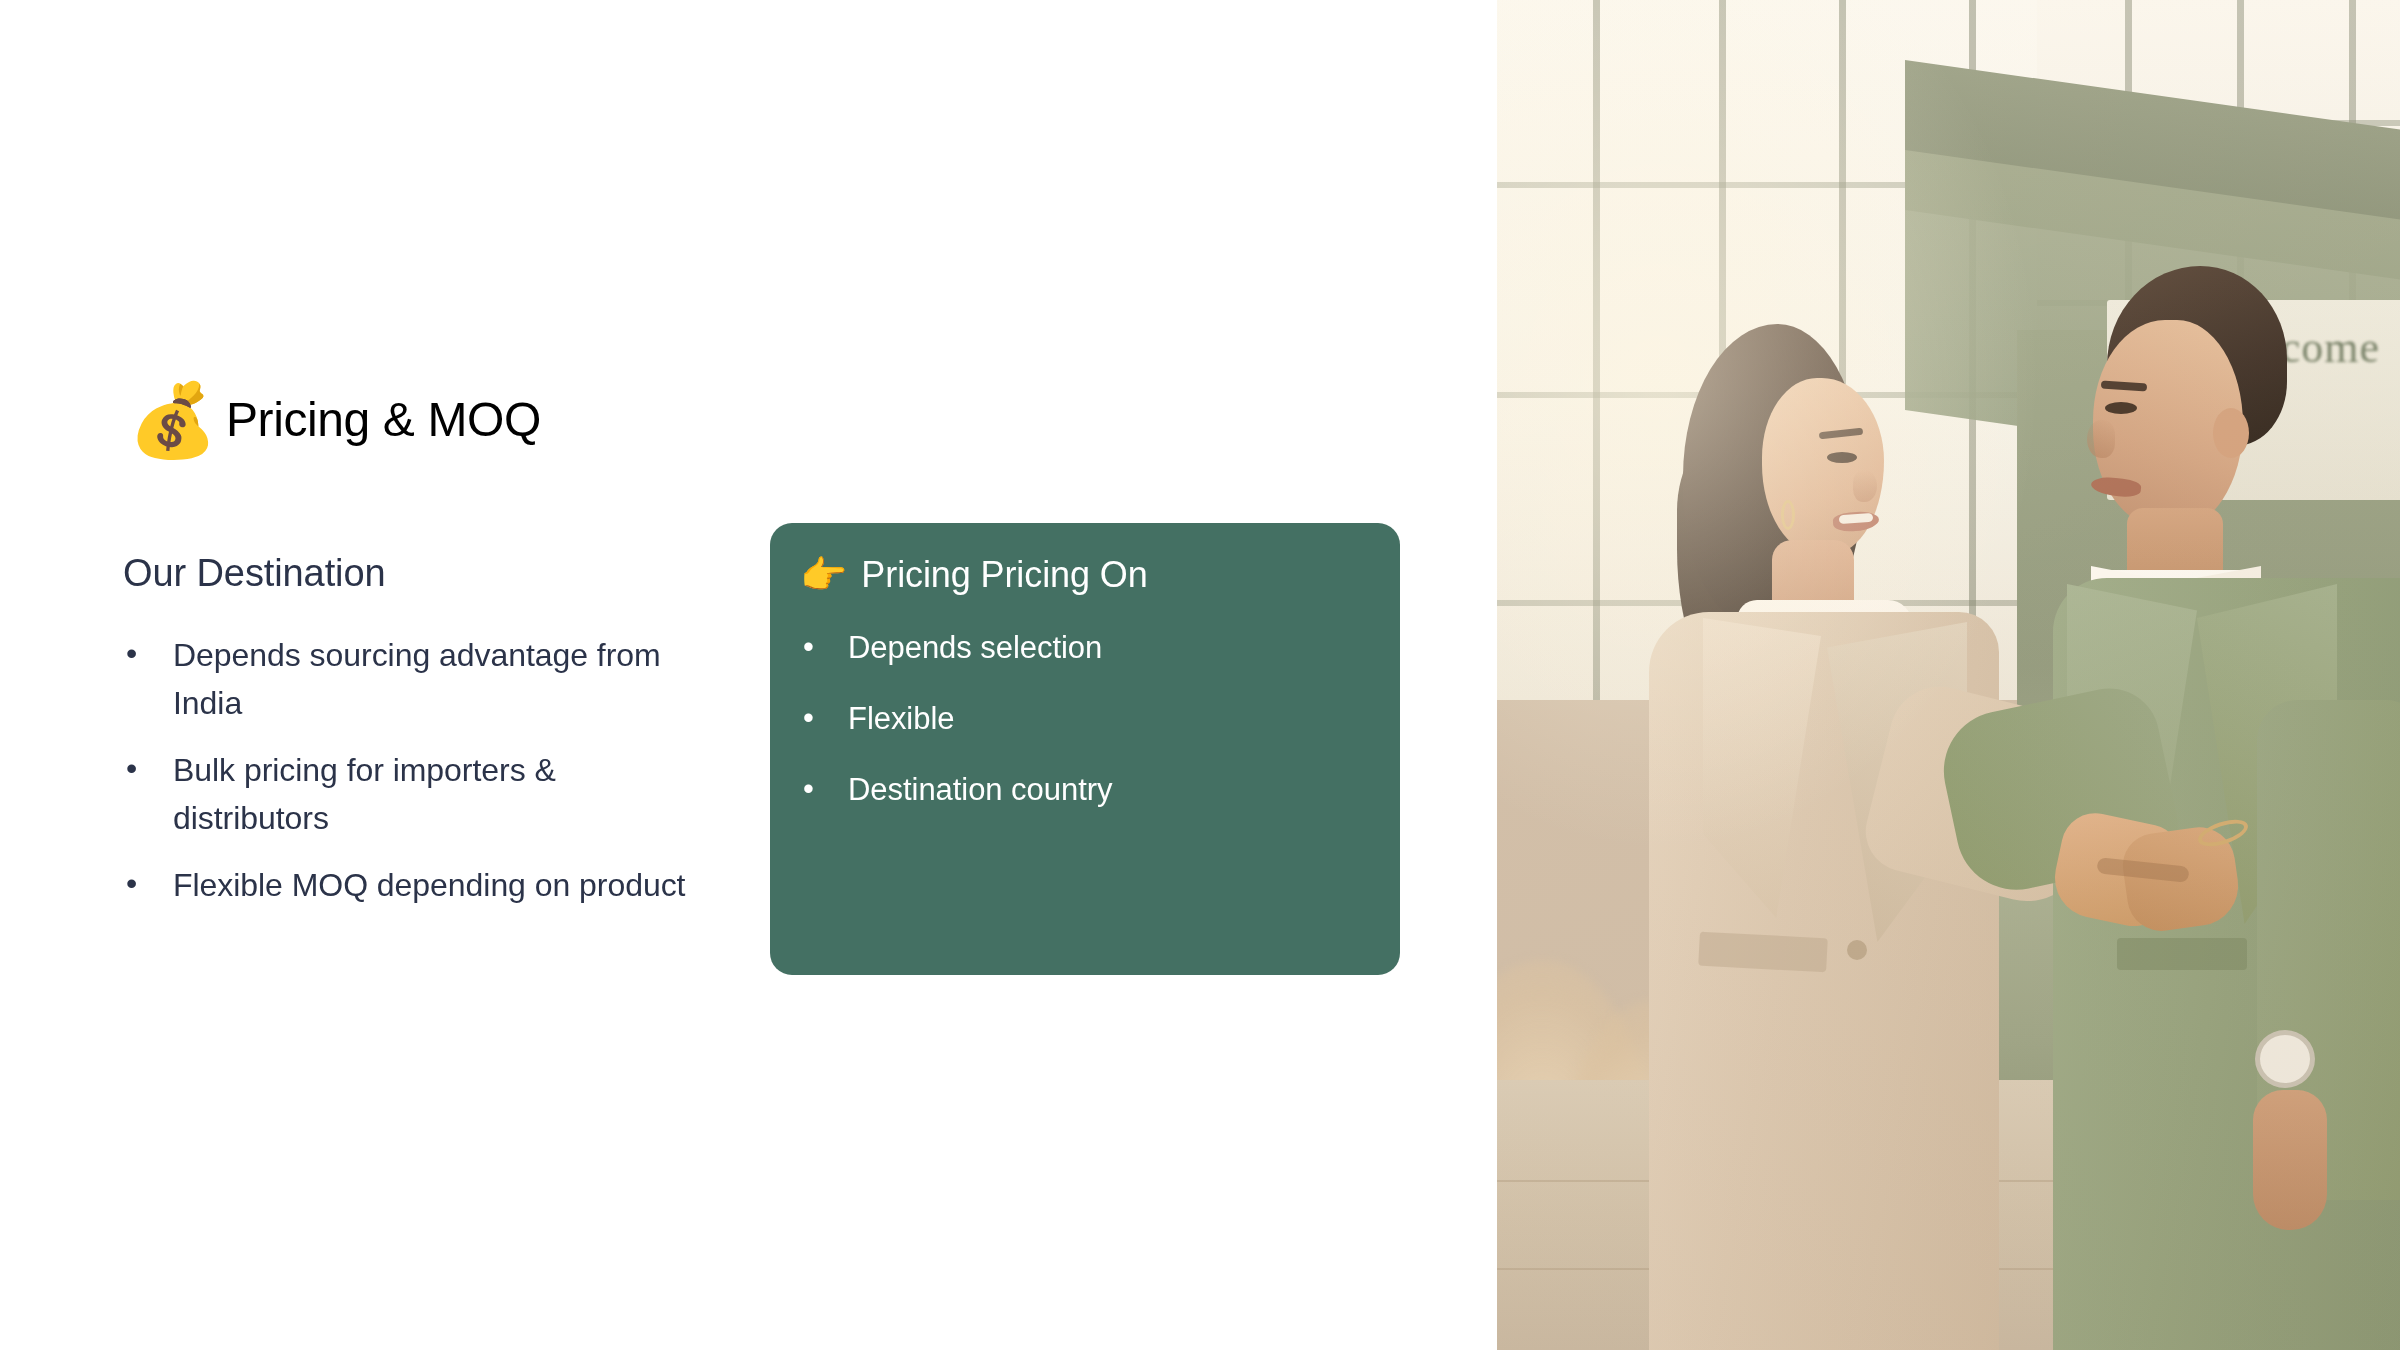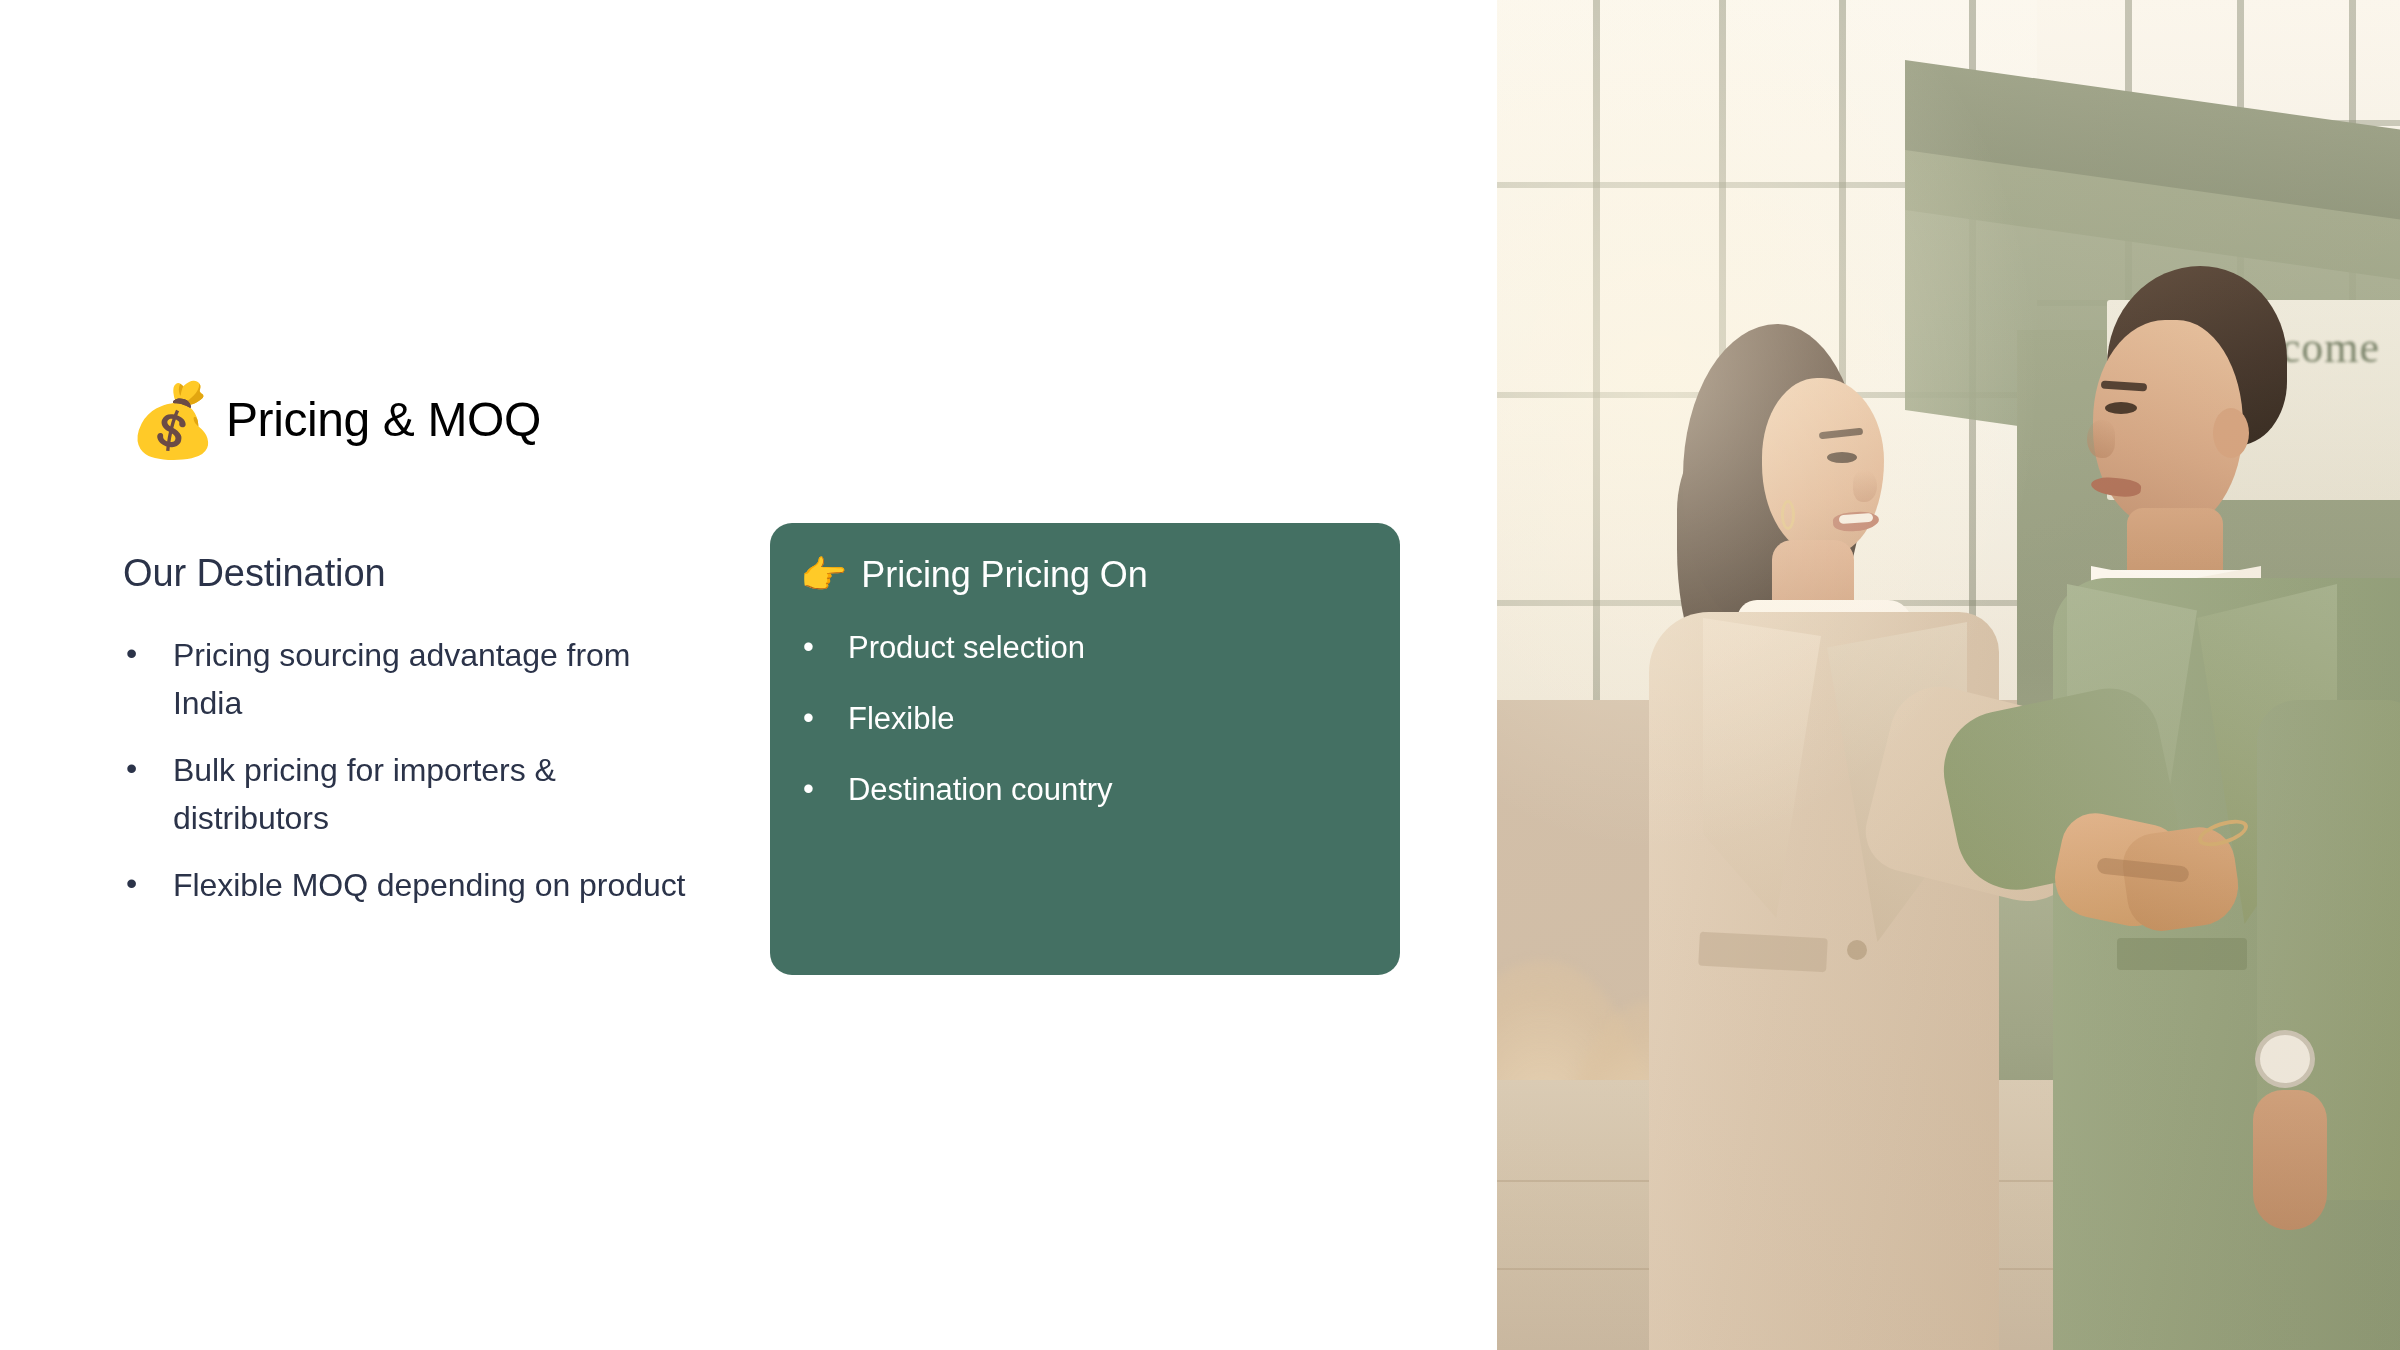--- a/index.html
+++ b/index.html
@@ -633,33 +633,33 @@
   <div class="content-area">
 
     <div class="title-row">
       <span class="title-emoji">💰</span>
       <h1 class="slide-title">Pricing &amp; MOQ</h1>
     </div>
 
     <div class="left-col">
       <h2 class="col-heading">Our Destination</h2>
       <ul class="bullet-list">
-        <li class="bullet-item">Pricing sourcing advantage from India</li>
+        <li class="bullet-item">Depends sourcing advantage from India</li>
         <li class="bullet-item">Bulk pricing for importers &amp; distributors</li>
         <li class="bullet-item">Flexible MOQ depending on product</li>
       </ul>
     </div>
 
     <div class="green-card">
       <div class="card-header-row">
         <span class="card-emoji">👉</span>
         <span class="card-title">Pricing Pricing On</span>
       </div>
       <ul class="card-list">
-        <li class="card-bullet">Product selection</li>
+        <li class="card-bullet">Depends selection</li>
         <li class="card-bullet">Flexible</li>
         <li class="card-bullet">Destination country</li>
       </ul>
     </div>
   </div>
 
   <div class="photo-panel">
     <div class="photo-scene">
 
       <div class="win-wall"></div>

